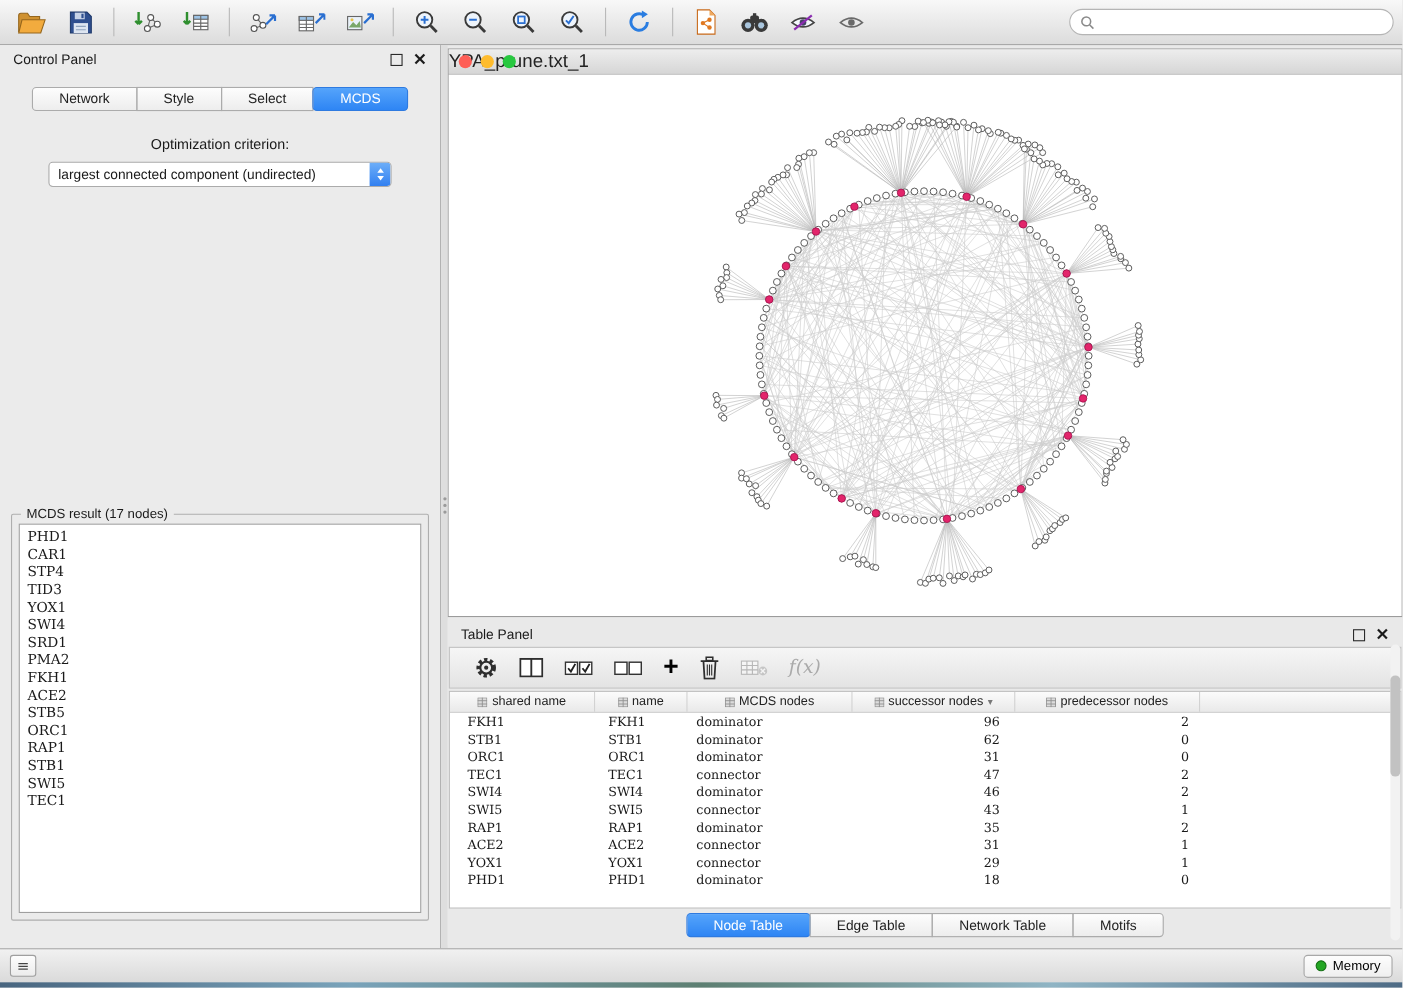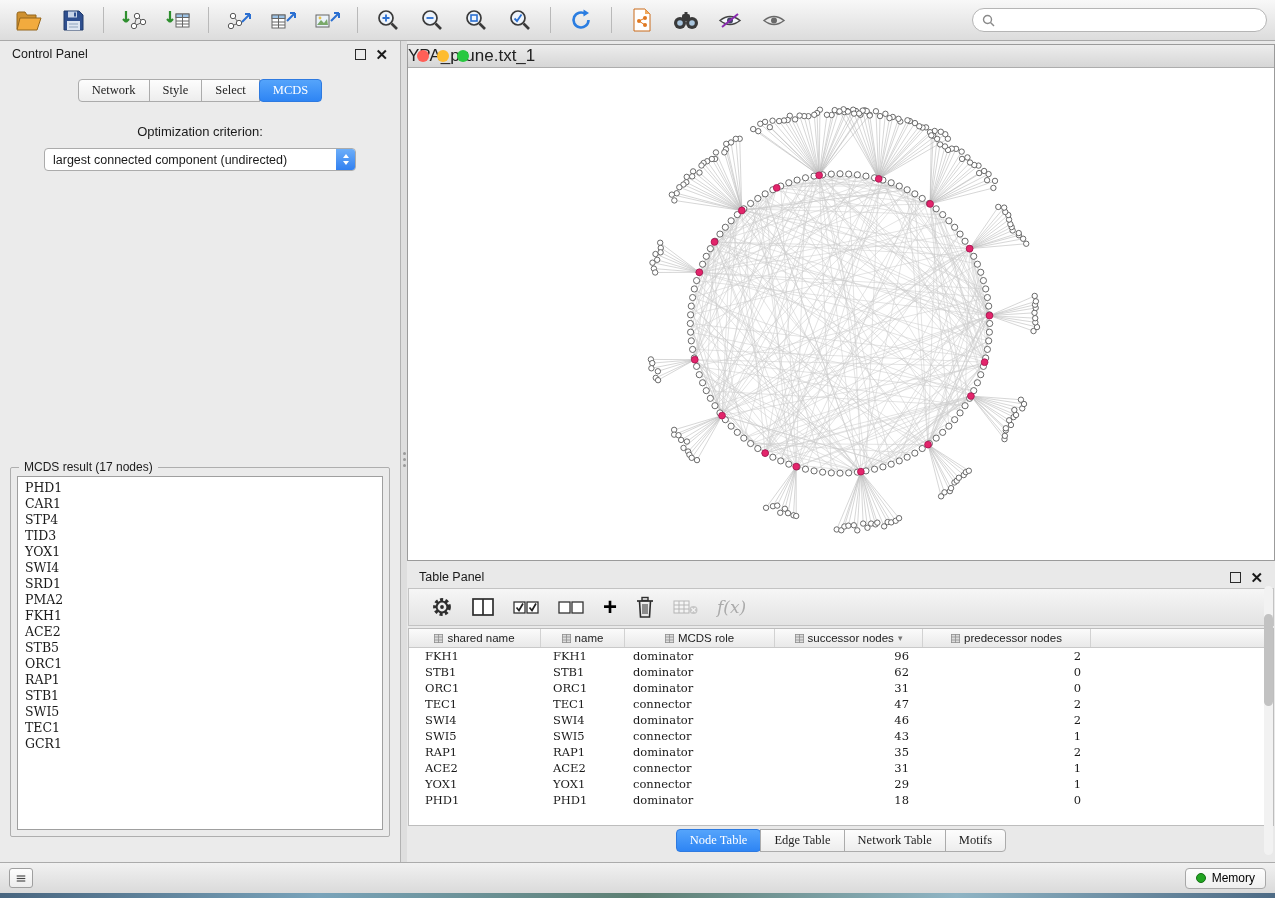--- a/index.html
+++ b/index.html
@@ -19,22 +19,22 @@
 
   
   .control-panel{position:absolute;top:41px;left:0;width:401px;bottom:36px;
     background:#ebebeb;border-right:1px solid #b2b2b2;box-sizing:border-box;}
   .panel-header{height:26px;display:flex;align-items:center;padding:0 12px;font-size:12.5px;}
   .win-btns{margin-left:auto;display:flex;gap:9px;align-items:center;}
   .float-icon{width:9px;height:9px;border:1.6px solid #2a2a2a;display:inline-block;}
   .close-icon{font-size:15px;font-weight:bold;color:#1a1a1a;line-height:1;}
   .cp-tabs-row{display:flex;justify-content:center;margin-top:12px;}
   .seg-tabs{display:inline-flex;}
-  .seg-tab{font-size:12.5px;padding:3px 13px;background:linear-gradient(#fdfdfd,#ededed);
-    border:1px solid #ababab;margin-left:-1px;color:#222;white-space:nowrap;font-family:Liberation Serif, serif;}
+  .seg-tab{font-size:12.5px;padding:3px 24px;background:linear-gradient(#fdfdfd,#ededed);
+    border:1px solid #ababab;margin-left:-1px;color:#222;white-space:nowrap;}
   .seg-tab:first-child{border-radius:4px 0 0 4px;margin-left:0;}
   .seg-tab:last-child{border-radius:0 4px 4px 0;}
   .seg-tab.active{background:linear-gradient(#55a4fb,#2e85f4);color:#fff;border-color:#2e7ae0;border-radius:4px;}
   .opt-label{text-align:center;font-size:13px;margin-top:22px;}
   .dropdown{width:312px;height:23px;margin:9px auto 0 auto;background:#fff;border:1px solid #ababab;
     border-radius:4px;display:flex;align-items:center;box-sizing:border-box;overflow:hidden;}
   .dropdown .dd-text{flex:1;font-size:12.5px;padding:0 8px;white-space:nowrap;}
   .dd-arrows{width:19px;height:23px;background:linear-gradient(#6fb0f9,#2f7ef0);
     display:flex;align-items:center;justify-content:center;border-radius:0 3px 3px 0;}
   .btn-row{display:flex;justify-content:center;gap:26px;margin-top:16px;}
@@ -293,21 +293,20 @@
           <div class="list-item">SRD1</div>
           <div class="list-item">PMA2</div>
           <div class="list-item">FKH1</div>
           <div class="list-item">ACE2</div>
           <div class="list-item">STB5</div>
           <div class="list-item">ORC1</div>
           <div class="list-item">RAP1</div>
           <div class="list-item">STB1</div>
           <div class="list-item">SWI5</div>
           <div class="list-item">TEC1</div>
-          <div class="list-item">GCR1</div>
         </div>
     </div>
   </div>
 
   <div class="v-splitter">
     <div class="grip">
         <i></i>
         <i></i>
         <i></i>
       </div>
@@ -1221,21 +1220,21 @@
             </svg>
             <span>name</span>
           </div>
           <div class="th" style="width: 150px;">
             <svg width="9" height="9" viewBox="0 0 9 9">
               <rect x="0.4" y="0.4" width="8.2" height="8.2" fill="#dcdcdc" stroke="#8f8f8f" stroke-width="0.8"></rect>
               <line x1="0" y1="3" x2="9" y2="3" stroke="#8f8f8f" stroke-width="0.8"></line>
               <line x1="0" y1="6" x2="9" y2="6" stroke="#8f8f8f" stroke-width="0.8"></line>
               <line x1="4.5" y1="0" x2="4.5" y2="9" stroke="#8f8f8f" stroke-width="0.8"></line>
             </svg>
-            <span>MCDS role</span>
+            <span>MCDS nodes</span>
           </div>
           <div class="th" style="width: 148px;">
             <svg width="9" height="9" viewBox="0 0 9 9">
               <rect x="0.4" y="0.4" width="8.2" height="8.2" fill="#dcdcdc" stroke="#8f8f8f" stroke-width="0.8"></rect>
               <line x1="0" y1="3" x2="9" y2="3" stroke="#8f8f8f" stroke-width="0.8"></line>
               <line x1="0" y1="6" x2="9" y2="6" stroke="#8f8f8f" stroke-width="0.8"></line>
               <line x1="4.5" y1="0" x2="4.5" y2="9" stroke="#8f8f8f" stroke-width="0.8"></line>
             </svg>
             <span>successor nodes</span>
             <span class="chev">▾</span>

